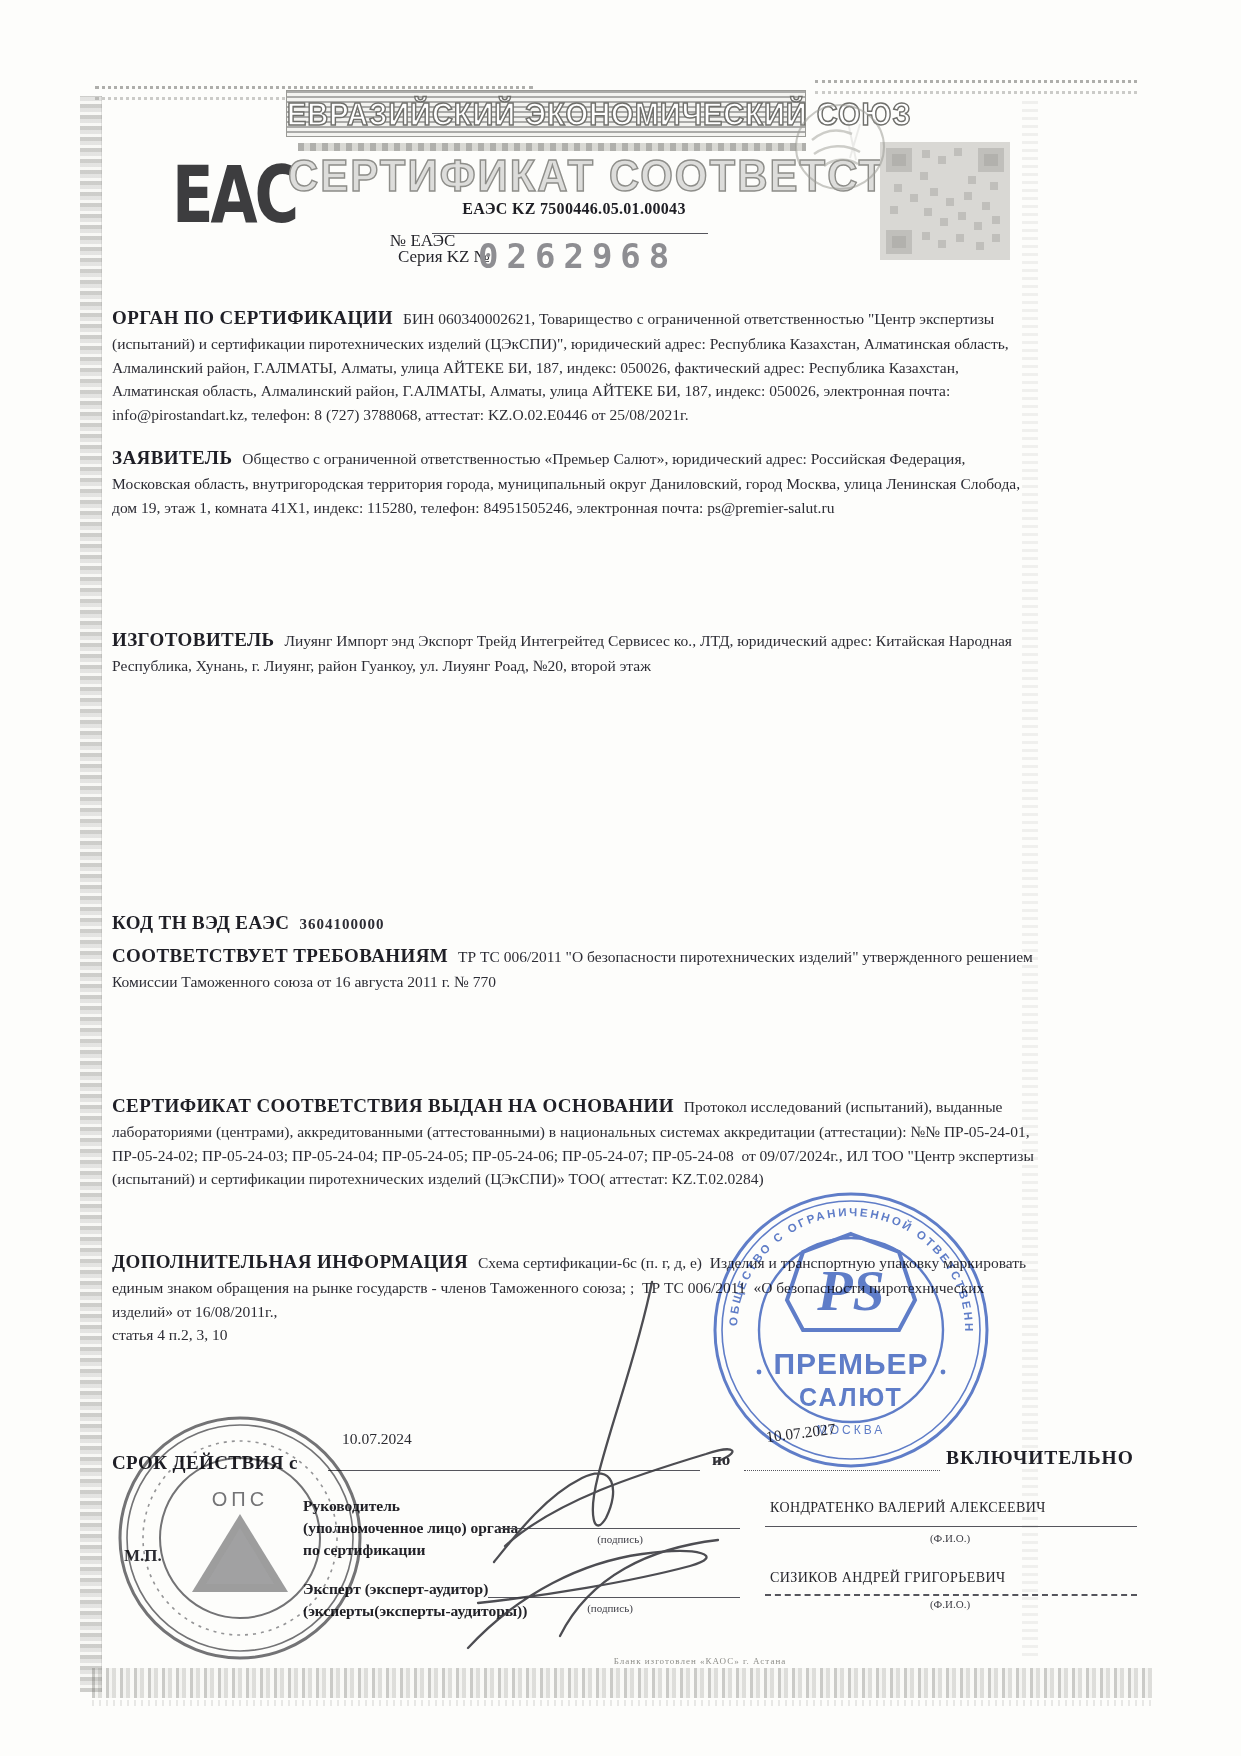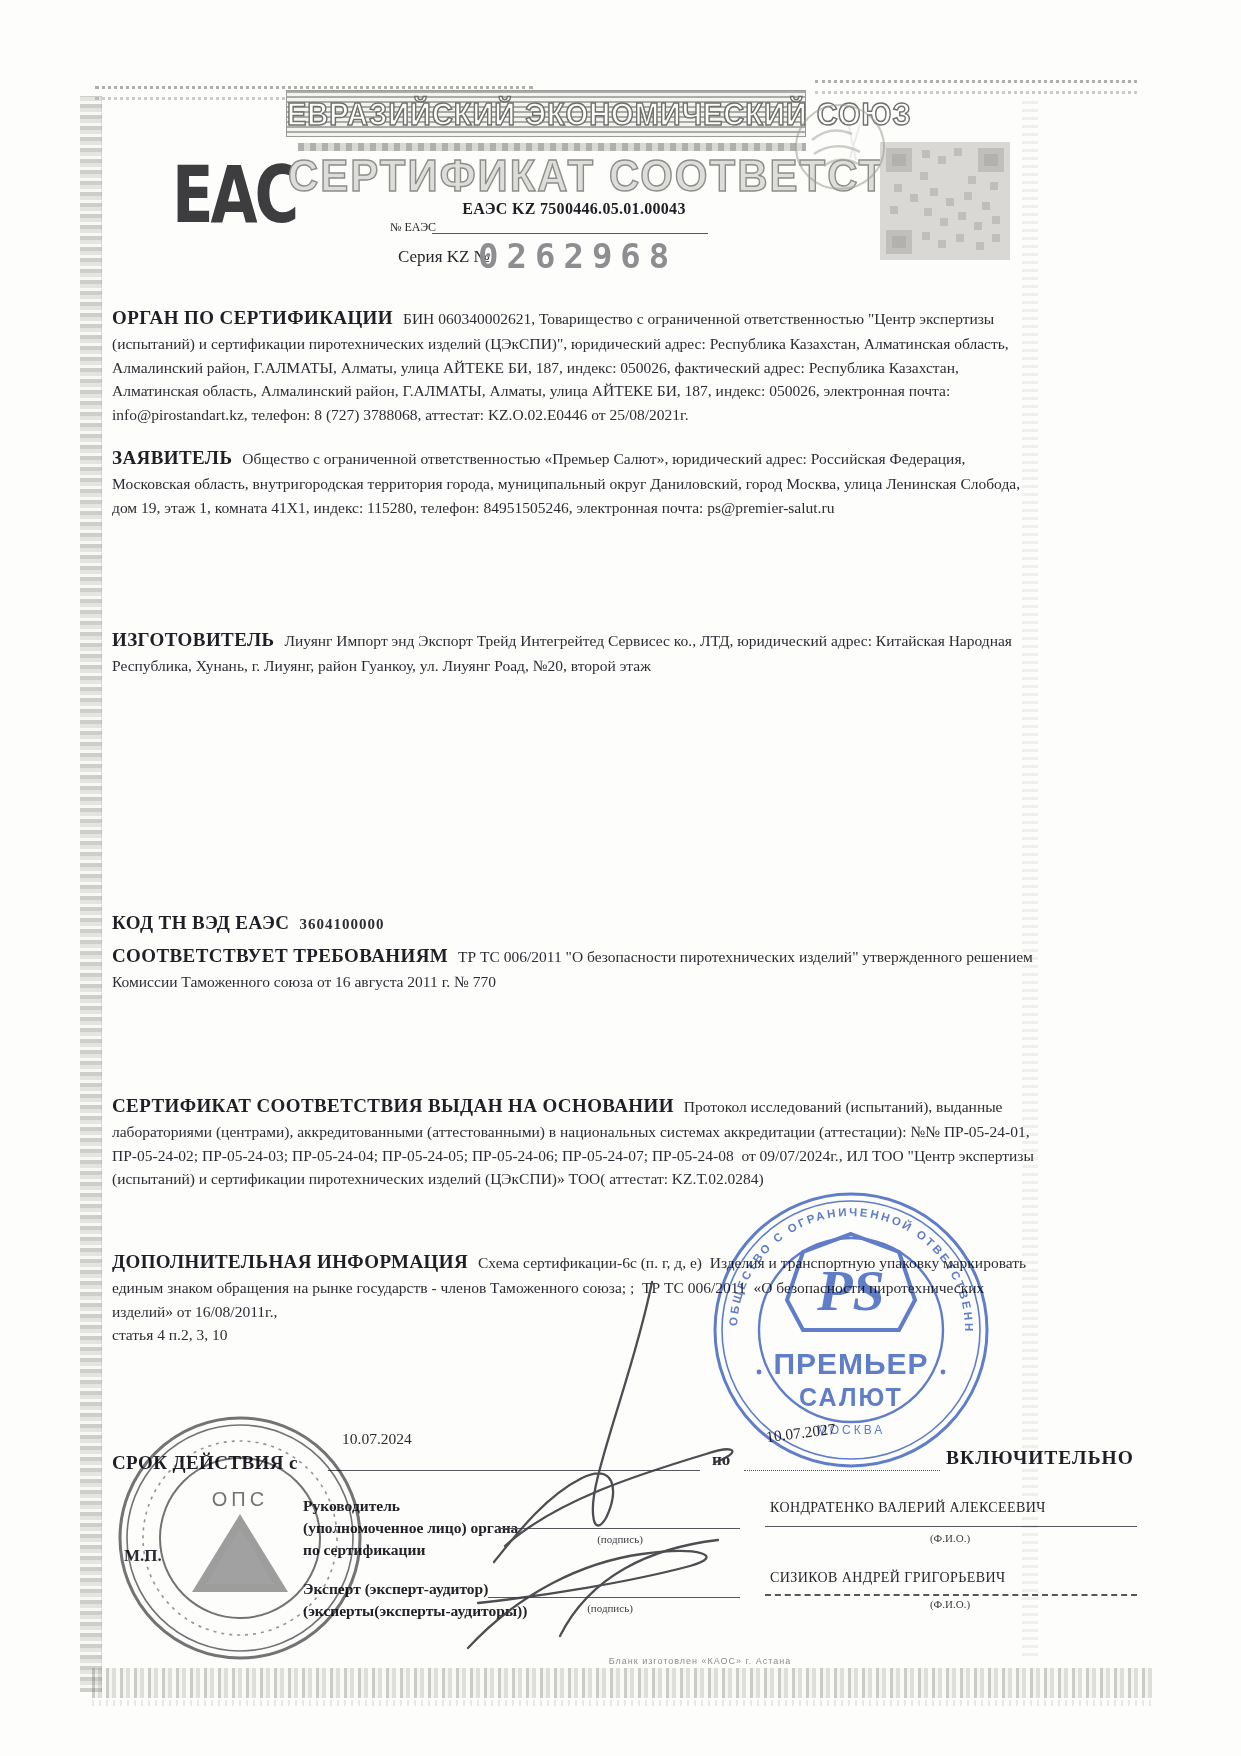--- a/index.html
+++ b/index.html
@@ -26,21 +26,21 @@
     background: repeating-linear-gradient(180deg, #ababa9 0 2px, #f3f3f0 2px 5px);
     border:1px solid #9a9a96; box-sizing:border-box; text-align:center; }
   .union-band span { display:inline-block; margin-top:7px; font-family:"Liberation Sans", sans-serif;
     font-size:29px; font-weight:800; letter-spacing:1px; color:#ffffff;
     -webkit-text-stroke:1.4px #6f6f6b; transform:scaleY(1.08); white-space:nowrap; }
   .band-shadow { position:absolute; left:298px; top:143px; width:508px; height:8px; opacity:.8;
     background: repeating-linear-gradient(90deg, #9c9c98 0 6px, #cfcfca 6px 12px); }
   .cert-title { position:absolute; left:288px; top:152px; width:520px; text-align:center;
     font-family:"Liberation Sans", sans-serif; font-size:42px; font-weight:800; letter-spacing:2px;
     color:#dddddb; -webkit-text-stroke:1.4px #8e8e8a; transform:scaleY(1.05); white-space:nowrap; }
-  .num-label { position:absolute; left:390px; top:220px; font-size:12px; color:#26262c; }
+  .num-label { position:absolute; left:390px; top:231px; font-size:17px; color:#26262c; }
   .num-value { position:absolute; left:440px; top:200px; width:268px; text-align:center;
     font-size:16px; font-weight:700; color:#1e1e24; letter-spacing:.3px; }
   .num-line { position:absolute; left:432px; top:233px; width:276px; border-bottom:1.6px solid #55555c; }
   .series-label { position:absolute; left:362px; top:247px; font-size:17px; color:#26262c;margin-left:36px; }
   .series-value { position:absolute; left:478px; top:236px; font-family:"DejaVu Sans Mono", monospace;
     font-size:34px; font-weight:600; letter-spacing:8px; color:#8e8e92; }
 
   .qr { position:absolute; left:880px; top:142px; }
   .faint-stamp { position:absolute; left:790px; top:100px; opacity:.55; }
 
@@ -63,21 +63,21 @@
   .role-expert { position:absolute; left:303px; top:1578px; width:268px; font-size:15.5px; font-weight:700; line-height:1.42; color:#222228; }
   .sigline1 { position:absolute; left:498px; top:1528px; width:242px; border-bottom:1.4px solid #55555c; }
   .sigline2 { position:absolute; left:488px; top:1597px; width:252px; border-bottom:1.4px solid #55555c; }
   .cap { position:absolute; font-size:11px; color:#3c3c44; }
   .name { position:absolute; left:770px; width:370px; font-size:14px; letter-spacing:.4px; color:#26262c; }
   .fioline1 { position:absolute; left:765px; top:1526px; width:372px; border-bottom:1.4px solid #55555c; }
   .fioline2 { position:absolute; left:765px; top:1594px; width:372px; border-bottom:2px dashed #55555c; }
 
   .stamp { position:absolute; mix-blend-mode:multiply; }
   .fine-print { position:absolute; left:500px; top:1656px; width:400px; text-align:center;
-    font-family:Liberation Sans, sans-serif; font-size:9px; letter-spacing:1px; color:#8d8d88; }
+    font-family:Liberation Serif, serif; font-size:9px; letter-spacing:1px; color:#8d8d88; }
 </style>
 </head>
 <body>
 
 <div class="page">
 
   <div class="band-left"></div>
   <div class="band-right"></div>
   <div class="dots-top" style="left:95px; top:86px; width:438px;"></div>
   <div class="dots-top" style="left:815px; top:80px; width:322px;"></div>

